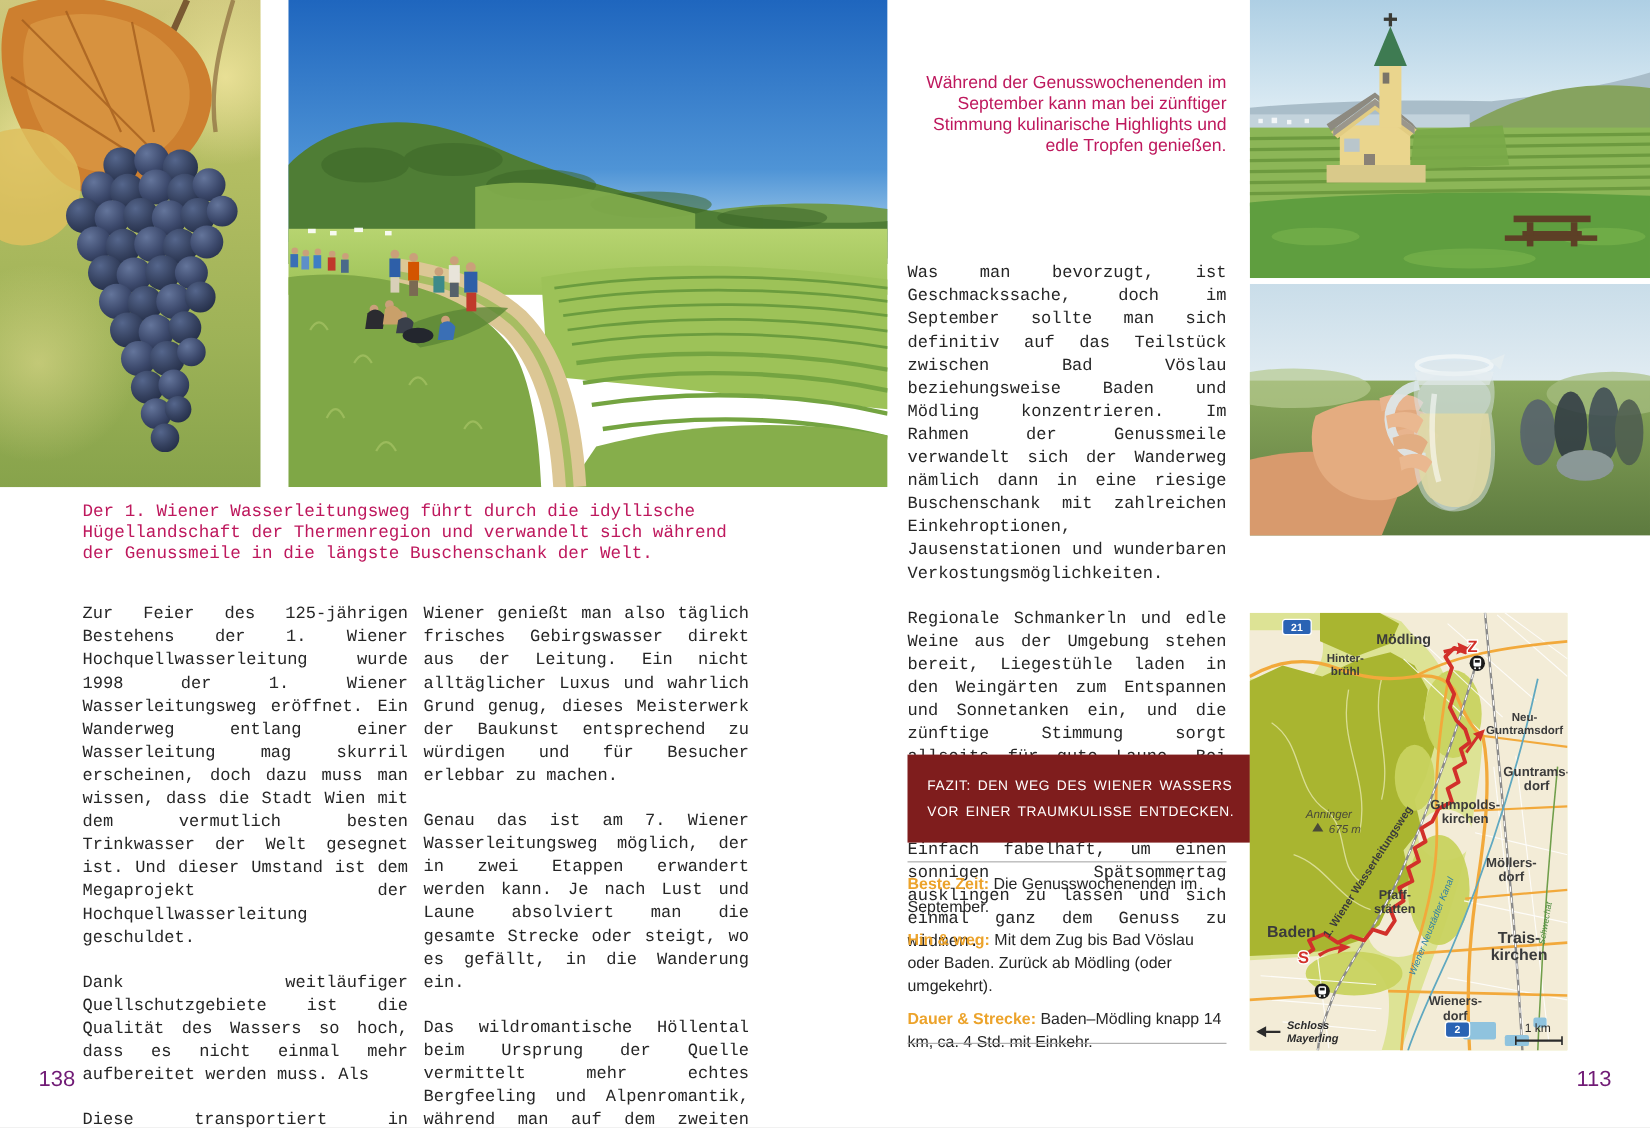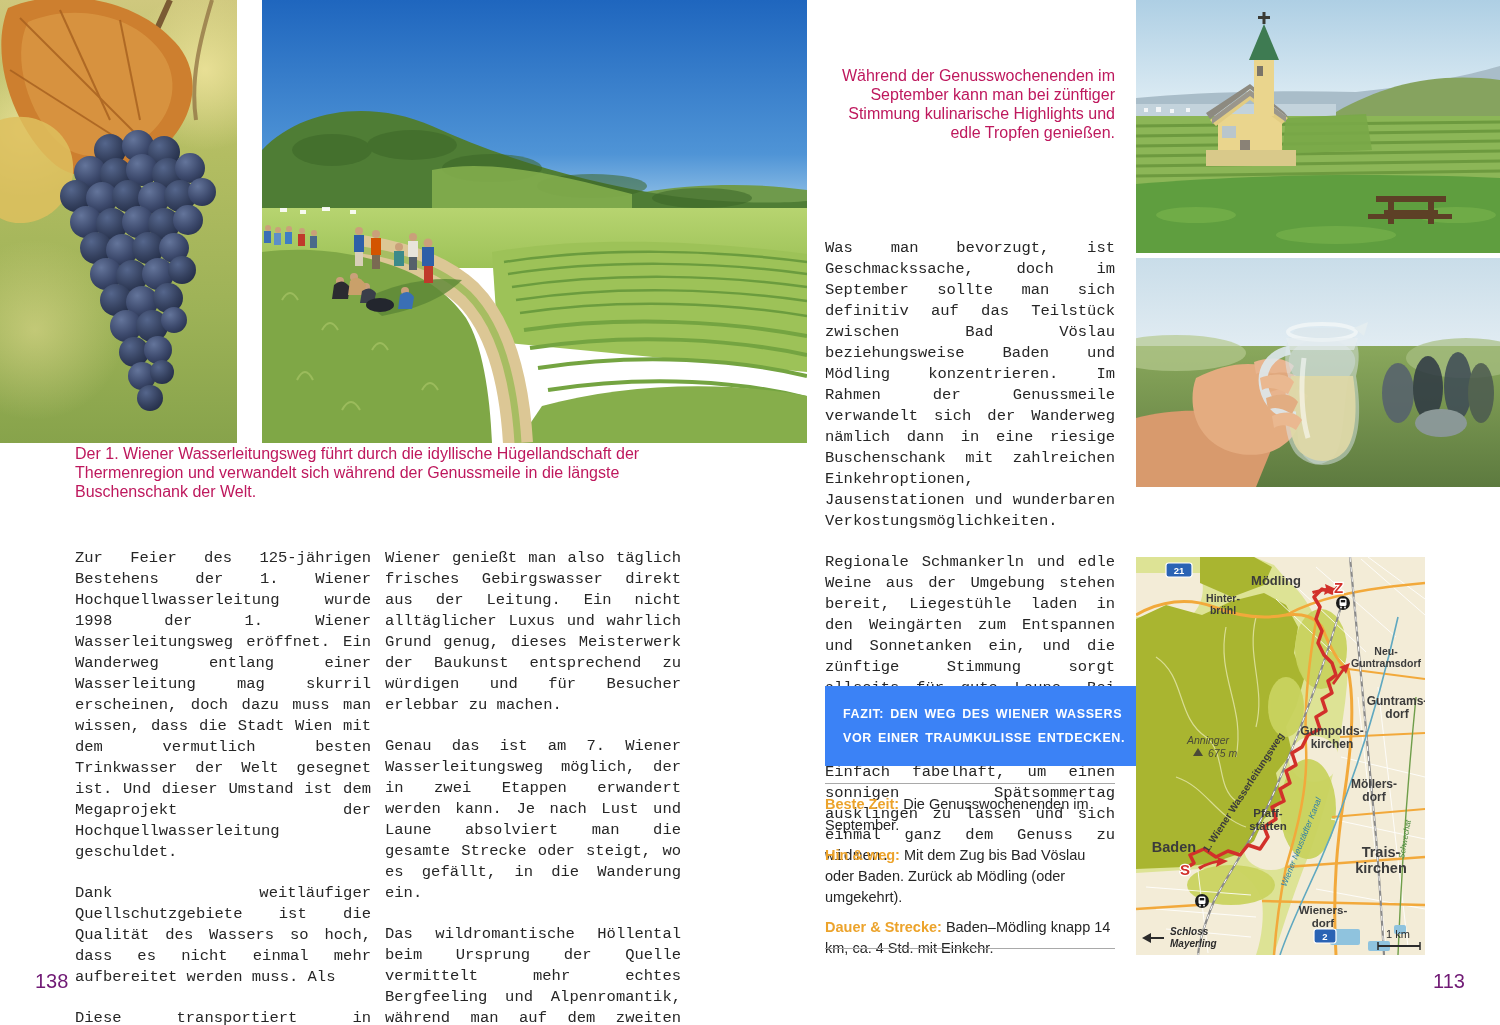--- a/index.html
+++ b/index.html
@@ -6,22 +6,22 @@
   .page{position:relative;width:1500px;height:1025px;background:#ffffff;
         font-family:"Liberation Sans",sans-serif;overflow:hidden;margin:0 auto;}
   .photo{position:absolute;overflow:hidden;}
   .photo svg{display:block;}
   .caption{position:absolute;font-size:16px;line-height:19px;color:#be185d;}
   .caption.right{text-align:right;}
   .body-col{position:absolute;width:296px;font-size:15.5px;line-height:21px;
             text-align:justify;color:#262626;font-family:Liberation Mono, monospace;}
   .body-col p{margin:0 0 20px 0;}
   .fazit-box{position:absolute;left:825px;top:686px;width:326px;height:80px;
-             box-sizing:border-box;background:#3b82f6;color:#ffffff;
-             padding:16px 18px;font-weight:bold;font-size:12.5px;line-height:24px;
+             box-sizing:border-box;background:#7f1d1d;color:#ffffff;
+             padding:16px 18px;font-weight:normal;font-size:12.5px;line-height:24px;
              letter-spacing:0.6px;word-spacing:2px;}
   .divider{position:absolute;left:825px;width:290px;height:0;border-top:1px solid #a9a9a9;}
   .info-block{position:absolute;left:825px;top:794px;width:292px;font-size:14.5px;
               line-height:21px;color:#262626;}
   .info-row{margin-bottom:9px;}
   .info-lbl{color:#ECA32B;font-weight:bold;}
   .pagenum{position:absolute;font-size:20px;color:#701a75;}
   .pagenum.r{text-align:right;}
   .map-wrap{position:absolute;left:1136px;top:557px;width:289px;height:398px;}
   text{font-family:"Liberation Sans",sans-serif;}
@@ -314,21 +314,21 @@
       <g>
         <path d="M124,120 C140,114 152,116 158,124 L152,136 C142,130 132,128 126,132 Z" fill="#eab890"></path>
         <path d="M130,140 C146,134 156,136 162,144 L156,156 C146,150 138,148 132,152 Z" fill="#e2ad82"></path>
         <path d="M136,158 C150,152 160,154 166,162 L160,172 C152,166 144,166 138,170 Z" fill="#eab890"></path>
       </g>
     </svg>
   </div>
 
   <div class="caption right" style="left:828px;top:66px;width:287px;">Während der Genusswochenenden im September kann man bei zünftiger Stimmung kulinarische Highlights und edle Tropfen genießen.</div>
 
-  <div class="caption" style="left:75px;top:444px;width:620px;">Der 1. Wiener Wasserleitungsweg führt durch die idyllische Hügellandschaft der Thermenregion und verwandelt sich während der Genussmeile in die längste Buschenschank der Welt.</div>
+  <div class="caption" style="left:75px;top:456px;width:620px;font-family:Liberation Mono, monospace;">Der 1. Wiener Wasserleitungsweg führt durch die idyllische Hügellandschaft der Thermenregion und verwandelt sich während der Genussmeile in die längste Buschenschank der Welt.</div>
 
   <div class="body-col" style="left:75px;top:548px;">
     <p>Zur Feier des 125-jährigen Bestehens der 1. Wiener Hochquellwasserleitung wurde 1998 der 1. Wiener Wasserleitungsweg eröffnet. Ein Wanderweg entlang einer Wasserleitung mag skurril erscheinen, doch dazu muss man wissen, dass die Stadt Wien mit dem vermutlich besten Trinkwasser der Welt gesegnet ist. Und dieser Umstand ist dem Megaprojekt der Hochquellwasserleitung geschuldet.</p>
     <p>Dank weitläufiger Quellschutzgebiete ist die Qualität des Wassers so hoch, dass es nicht einmal mehr aufbereitet werden muss. Als</p>
     <p>Diese transportiert in unterirdischen Leitungen und ohne Pumpe fast die Hälfte des Jahresbedarfs an Trinkwasser aus den Quellen in den Wiener Alpen im Rax- und Schneeberggebiet nach Wien.</p>
   </div>
 
   <div class="body-col" style="left:385px;top:548px;">
     <p>Wiener genießt man also täglich frisches Gebirgswasser direkt aus der Leitung. Ein nicht alltäglicher Luxus und wahrlich Grund genug, dieses Meisterwerk der Baukunst entsprechend zu würdigen und für Besucher erlebbar zu machen.</p>
     <p>Genau das ist am 7. Wiener Wasserleitungsweg möglich, der in zwei Etappen erwandert werden kann. Je nach Lust und Laune absolviert man die gesamte Strecke oder steigt, wo es gefällt, in die Wanderung ein.</p>

